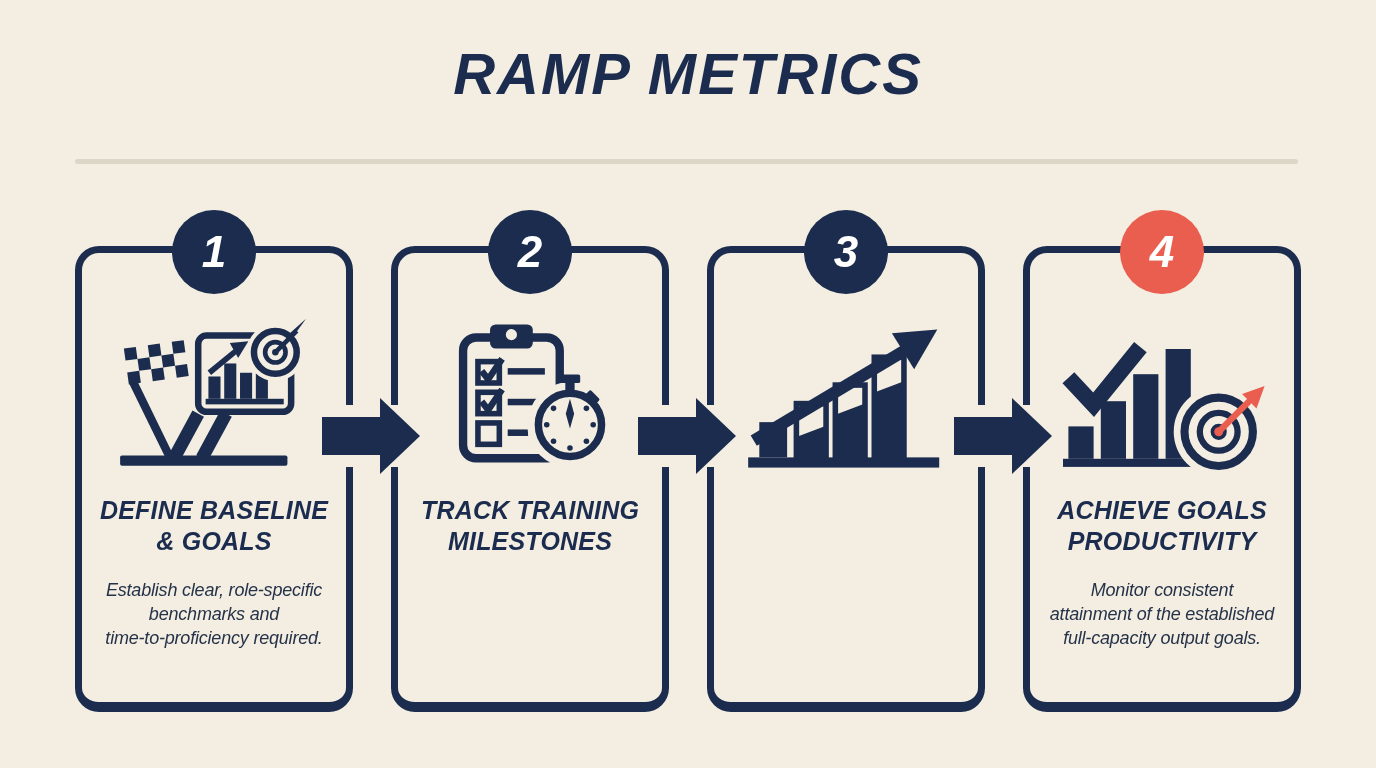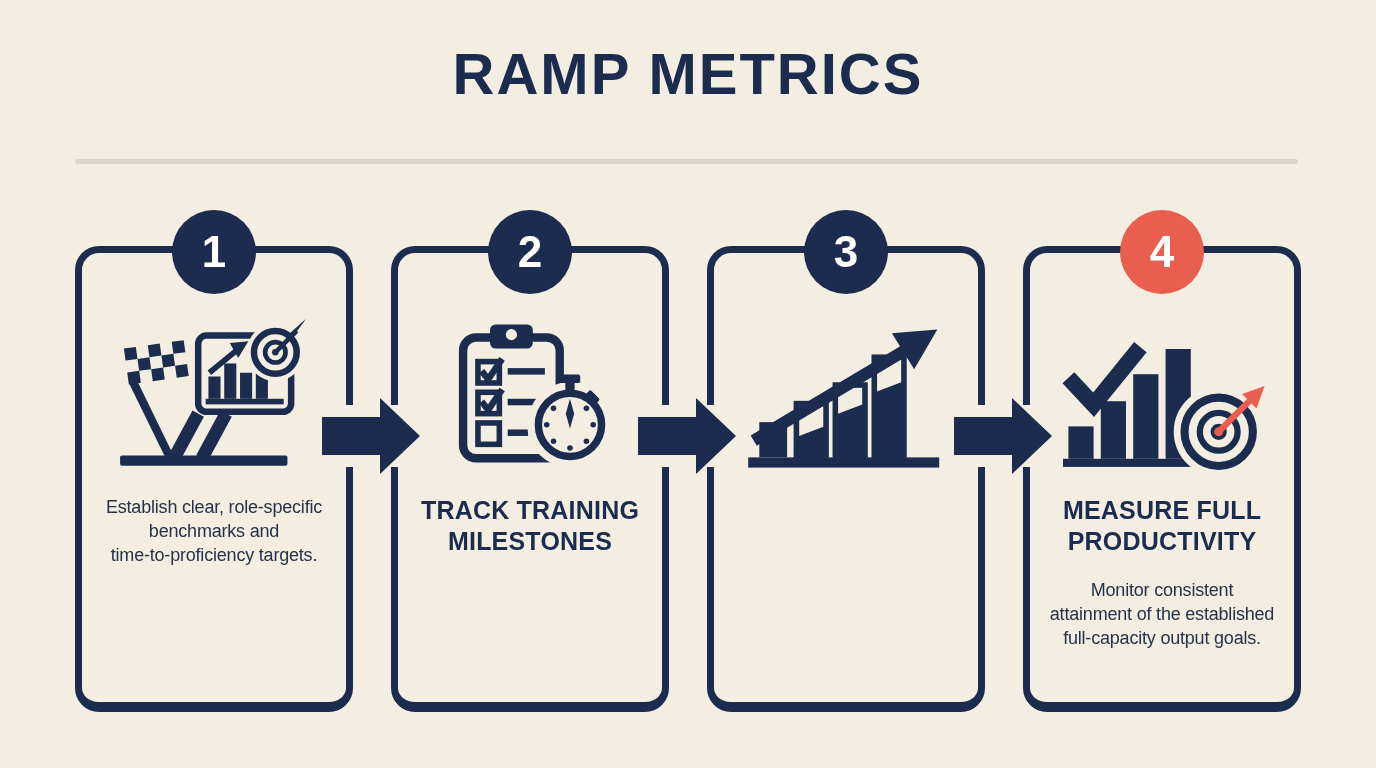--- a/index.html
+++ b/index.html
@@ -2,21 +2,21 @@
 <html style="--bg: #F3EEE1; --navy: #1B2C4F; --coral: #E95E4E; --divider: #DBD6C6; --desc: #253249; --badge-text: #FFFFFF;"><head>
 <meta charset="utf-8">
 <style>
   :root{
     --bg:#F3EEE1; --navy:#1B2C4F; --coral:#E95E4E;
     --divider:#DBD6C6; --desc:#253249; --badge-text:#FFFFFF;
   }
   *{margin:0;padding:0;box-sizing:border-box;}
   html,body{width:1376px;height:768px;}
   body{font-family:"Liberation Sans","DejaVu Sans",sans-serif;background:var(--bg);}
-  .page{position:relative;width:1376px;height:768px;overflow:hidden;background:var(--bg);}
+  .page{position:relative;width:1376px;height:768px;overflow:hidden;background:var(--bg);font-style:italic;}
   .main-title{
     padding-top:42px;text-align:center;font-size:58px;font-weight:bold;
     letter-spacing:2px;color:var(--navy);line-height:1.12;
   }
   .divider{height:5px;background:var(--divider);margin:52px 78px 0 75px;border-radius:3px;}
   .cards-row{position:relative;margin-top:82px;height:466px;}
   .card{
     position:absolute;top:0;width:278px;height:466px;
     border:7px solid var(--navy);border-bottom-width:10px;border-radius:24px;
     background:var(--bg);z-index:1;
@@ -85,23 +85,25 @@
           <line class="s-navy" x1="100" y1="60" x2="128" y2="37" stroke-width="6"></line>
           <polygon class="f-navy" points="122,28 142,26 131,44"></polygon>
           <circle class="f-bg" cx="171" cy="38" r="31"></circle>
           <circle class="s-navy" cx="171" cy="38" r="23" stroke-width="7"></circle>
           <circle class="s-navy" cx="171" cy="38" r="11" stroke-width="5"></circle>
           <circle class="f-navy" cx="171" cy="38" r="3.5"></circle>
           <line class="s-navy" x1="171" y1="38" x2="194" y2="15" stroke-width="5"></line>
           <polygon class="f-navy" points="186,18 204,2 191,20"></polygon>
         </svg>
       </div>
+      <h2 class="card-title">DEFINE BASELINE
+&amp; GOALS</h2>
       <p class="card-desc">Establish clear, role-specific
 benchmarks and
-time-to-proficiency targets.</p>
+time-to-proficiency required.</p>
     </section>
 
     <section class="card" style="left:391px;">
       <div class="badge">
         <span>2</span>
       </div>
       <div class="icon-wrap">
         <svg width="186" height="158" viewBox="0 0 200 170">
           <rect class="s-navy" x="28" y="22" width="104" height="130" rx="14" stroke-width="9"></rect>
           <rect class="f-navy" x="57" y="8" width="46" height="26" rx="6"></rect>
@@ -167,21 +169,21 @@
           <polyline class="s-navy" points="16,62 44,92 96,28" stroke-width="18"></polyline>
           <circle class="f-bg" cx="183" cy="122" r="50"></circle>
           <circle class="s-navy" cx="183" cy="122" r="38" stroke-width="9"></circle>
           <circle class="s-navy" cx="183" cy="122" r="21" stroke-width="7"></circle>
           <circle class="f-navy" cx="183" cy="122" r="9"></circle>
           <line class="s-coral" x1="183" y1="122" x2="216" y2="89" stroke-width="7" stroke-linecap="round"></line>
           <polygon class="f-coral" points="234,71 225,96 209,80"></polygon>
           <circle class="f-coral" cx="183" cy="122" r="5"></circle>
         </svg>
       </div>
-      <h2 class="card-title">MEASURE FULL
+      <h2 class="card-title">ACHIEVE GOALS
 PRODUCTIVITY</h2>
       <p class="card-desc">Monitor consistent
 attainment of the established
 full-capacity output goals.</p>
     </section>
 
     <div class="border-break" style="left:340px;"></div>
     <div class="border-break" style="left:656px;"></div>
     <div class="border-break" style="left:972px;"></div>
 

